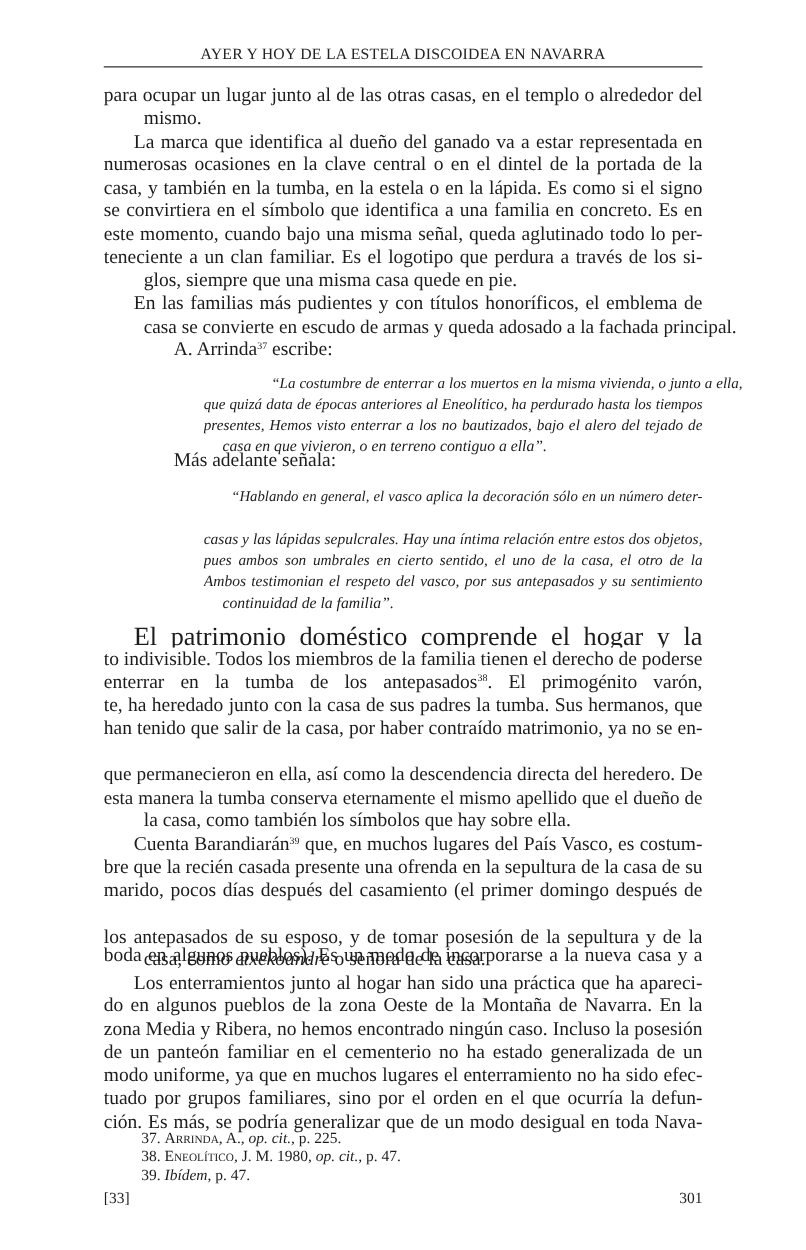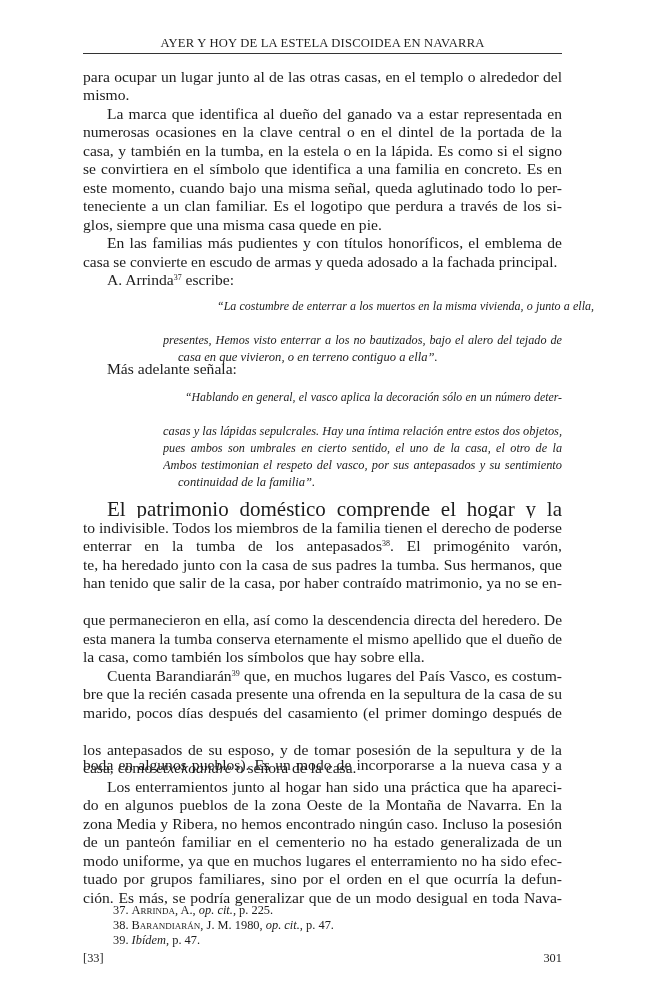--- a/index.html
+++ b/index.html
@@ -4,21 +4,21 @@
 <style>
   html, body { margin:0; padding:0; background:#ffffff; }
   body { width:645px; height:1000px; position:relative; overflow:hidden;
          font-family:"Liberation Serif","DejaVu Serif",serif; color:#1c1c1c; }
   .page { position:absolute; left:0; top:0; width:645px; height:1000px; }
   .running-head { position:absolute; left:83px; width:479px; top:36px; text-align:center;
                   font-size:12.6px; letter-spacing:0.2px; color:#222; }
   .head-rule { position:absolute; left:83px; width:479px; top:53px; height:0; border-top:1px solid #333; }
   .ln { position:absolute; left:83px; width:479px; font-size:15.6px; line-height:18px; white-space:nowrap;
         text-align:justify; text-align-last:justify; }
-  .ln.last { text-align-last:left; }
+  .ln.last { text-align-last:left;margin-left:32px; }
   .ln.ind { left:107px; width:455px; }
   .q { position:absolute; left:163px; width:399px; font-style:italic; font-size:12.6px; line-height:16px;
        white-space:nowrap; text-align:justify; text-align-last:justify; }
   .q.ind { left:185px; width:377px; }
   .q.last { text-align-last:left;margin-left:15px; }
   sup { font-size:8px; vertical-align:5px; line-height:0; }
   .fn { position:absolute; left:113px; font-size:12.4px; line-height:15px; white-space:nowrap; }
   .sc { font-variant:small-caps; }
   .folio { position:absolute; top:951px; font-size:12.4px; }
 </style>
@@ -38,20 +38,21 @@
   <div class="ln" style="top: 160px; white-space: normal; height: 18px; overflow: hidden;">se convirtiera en el símbolo que identifica a una familia en concreto. Es en</div>
   <div class="ln" style="top: 179px; white-space: normal; height: 18px; overflow: hidden;">este momento, cuando bajo una misma señal, queda aglutinado todo lo per-</div>
   <div class="ln" style="top: 197px; white-space: normal; height: 18px; overflow: hidden;">teneciente a un clan familiar. Es el logotipo que perdura a través de los si-</div>
   <div class="ln last" style="top: 216px; white-space: normal; height: 18px; overflow: hidden;">glos, siempre que una misma casa quede en pie.</div>
   <div class="ln ind" style="top: 234px; white-space: normal; height: 18px; overflow: hidden;">En las familias más pudientes y con títulos honoríficos, el emblema de la</div>
   <div class="ln last" style="top: 253px; white-space: normal; font-size: 15.4px; height: 18px; overflow: hidden;">casa se convierte en escudo de armas y queda adosado a la fachada principal.</div>
 
   <div class="ln ind last" style="top: 271px; white-space: normal; height: 18px; overflow: hidden;"><span>A. Arrinda</span><sup>37</sup><span> escribe:</span></div>
 
   <div class="q ind" style="top: 298px; white-space: normal; font-size: 12px; height: 16px; overflow: hidden; margin-left: 32px;">“La costumbre de enterrar a los muertos en la misma vivienda, o junto a ella,</div>
+  <div class="q" style="top: 315px; white-space: normal; font-size: 12px; height: 16px; overflow: hidden;">que quizá data de épocas anteriores al Eneolítico, ha perdurado hasta los tiempos</div>
   <div class="q" style="top: 332px; white-space: normal; font-size: 12.2px; height: 16px; overflow: hidden;">presentes, Hemos visto enterrar a los no bautizados, bajo el alero del tejado de la</div>
   <div class="q last" style="top: 349px; white-space: normal; height: 16px; overflow: hidden;">casa en que vivieron, o en terreno contiguo a ella”.</div>
 
   <div class="ln ind last" style="top: 360px; white-space: normal; height: 18px; overflow: hidden;">Más adelante señala:</div>
 
   <div class="q ind" style="top: 389px; white-space: normal; font-size: 11.8px; height: 16px; overflow: hidden;">“Hablando en general, el vasco aplica la decoración sólo en un número deter-</div>
   <div class="q" style="top: 423px; white-space: normal; font-size: 12.4px; height: 16px; overflow: hidden;">casas y las lápidas sepulcrales. Hay una íntima relación entre estos dos objetos,</div>
   <div class="q" style="top: 440px; white-space: normal; font-size: 12.2px; height: 16px; overflow: hidden;">pues ambos son umbrales en cierto sentido, el uno de la casa, el otro de la tumba.</div>
   <div class="q" style="top: 457px; white-space: normal; font-size: 12.4px; height: 16px; overflow: hidden;">Ambos testimonian el respeto del vasco, por sus antepasados y su sentimiento de</div>
   <div class="q last" style="top: 474px; white-space: normal; height: 16px; overflow: hidden;">continuidad de la familia”.</div>
@@ -74,19 +75,19 @@
 
   <div class="ln" style="top: 796px; white-space: normal; height: 18px; overflow: hidden;">do en algunos pueblos de la zona Oeste de la Montaña de Navarra. En la</div>
   <div class="ln ind" style="top: 778px; white-space: normal; height: 18px; overflow: hidden;">Los enterramientos junto al hogar han sido una práctica que ha apareci-</div>
   <div class="ln" style="top: 815px; white-space: normal; height: 18px; overflow: hidden;">zona Media y Ribera, no hemos encontrado ningún caso. Incluso la posesión</div>
   <div class="ln" style="top: 833px; white-space: normal; height: 18px; overflow: hidden;">de un panteón familiar en el cementerio no ha estado generalizada de un</div>
   <div class="ln" style="top: 852px; white-space: normal; height: 18px; overflow: hidden;">modo uniforme, ya que en muchos lugares el enterramiento no ha sido efec-</div>
   <div class="ln" style="top: 870px; white-space: normal; height: 18px; overflow: hidden;">tuado por grupos familiares, sino por el orden en el que ocurría la defun-</div>
   <div class="ln" style="top: 889px; white-space: normal; height: 18px; overflow: hidden;">ción. Es más, se podría generalizar que de un modo desigual en toda Nava-</div>
 
   <div class="fn" style="top:903px"><span>37. </span><span class="sc">Arrinda</span><span>, A., </span><i>op. cit.</i><span>, p. 225.</span></div>
-  <div class="fn" style="top:918px"><span>38. </span><span class="sc">Barandiarán</span><span>, J. M. 1980, </span><i>op. cit.</i><span>, p. 47.</span></div>
+  <div class="fn" style="top:918px"><span>38. </span><span class="sc">Eneolítico</span><span>, J. M. 1980, </span><i>op. cit.</i><span>, p. 47.</span></div>
   <div class="fn" style="top:933px"><span>39. </span><i>Ibídem</i><span>, p. 47.</span></div>
 
   <div class="folio" style="left:83px; top:951px">[33]</div>
   <div class="folio" style="left:532px; width:30px; text-align:right; top:951px">301</div>
 
 </div>
 
 </body></html>

